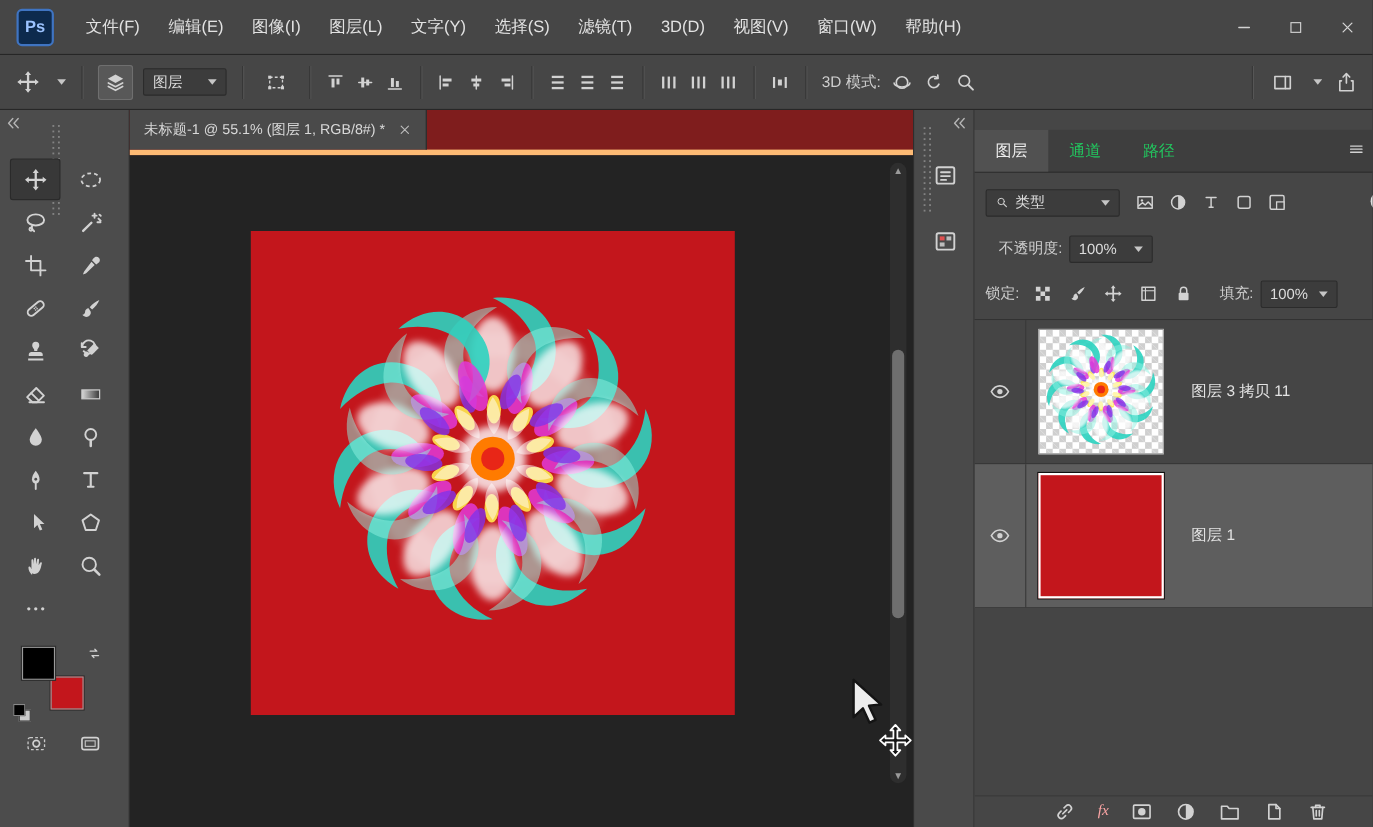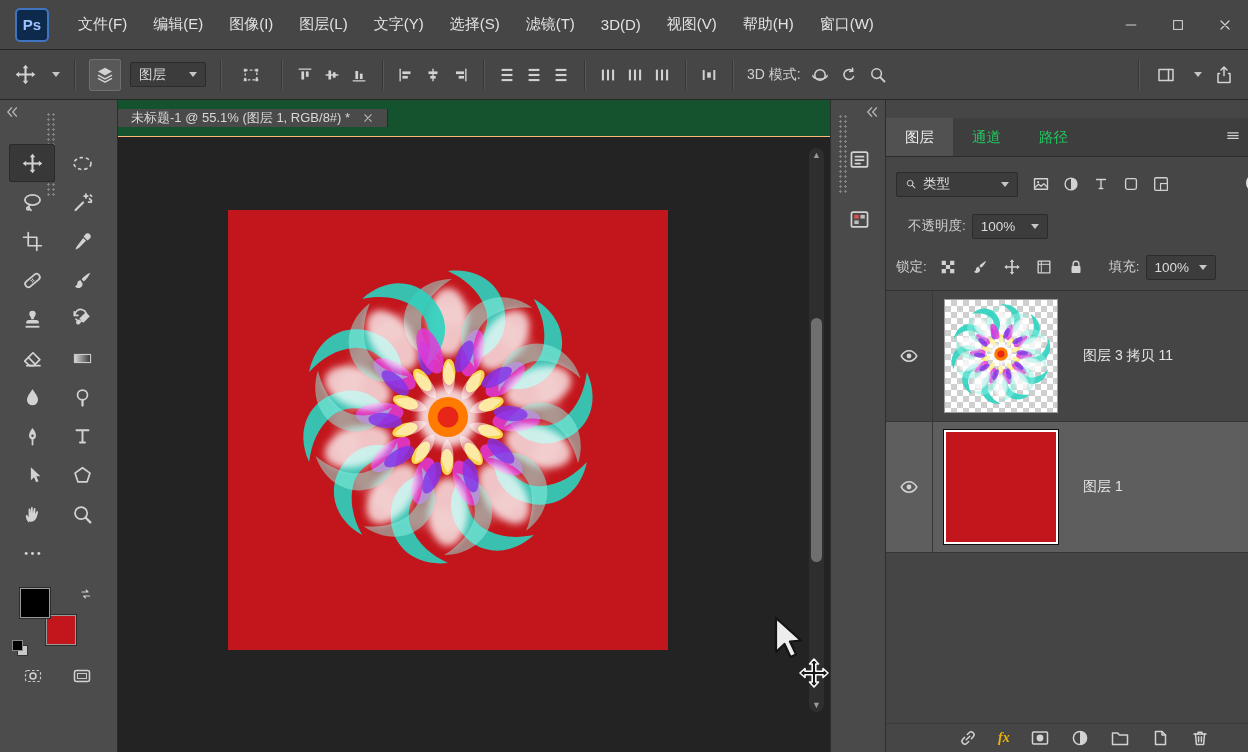--- a/index.html
+++ b/index.html
@@ -34,21 +34,21 @@
   .ob-right{margin-left:auto;display:flex;align-items:center;gap:12px;}
   
   .toolbar{position:absolute;left:0;top:100px;width:118px;height:652px;background:#4c4c4c;
            border-right:1px solid #2d2d2d;box-sizing:border-box;}
   .grip{background-image:radial-gradient(circle,#828282 1px,transparent 1.3px);background-size:5px 5px;}
   .tool-cell{position:absolute;width:46px;height:38px;display:flex;align-items:center;justify-content:center;border-radius:3px;}
   .tool-cell.selected{background:#383838;box-shadow:inset 0 0 0 1px #2a2a2a;}
   .swatch{position:absolute;width:30px;height:30px;border:1px solid #9a9a9a;box-shadow:0 0 0 1px #2e2e2e;box-sizing:border-box;}
   
   .docarea{position:absolute;left:118px;top:100px;width:712px;height:652px;background:#232323;}
-  .tabbar{position:absolute;left:0;top:0;right:0;height:36px;background:#14532d;border-bottom:1px solid #fdba74;display:flex;align-items:center;}
+  .tabbar{position:absolute;left:0;top:0;right:0;height:36px;background:#7f1d1d;border-bottom:5px solid #fdba74;display:flex;}
   .doc-tab{display:flex;align-items:center;background:#4a4a4a;padding:0 13px;gap:12px;color:#d8d8d8;
            font-size:13px;border-right:1px solid #282828;}
   .canvas-zone{position:absolute;left:0;top:36px;right:0;bottom:18px;overflow:hidden;}
   .canvas-image{position:absolute;left:110px;top:74px;width:440px;height:440px;}
   .vscroll{position:absolute;right:6px;top:12px;width:15px;bottom:22px;background:#2e2e2e;border-radius:8px;}
   .vthumb{position:absolute;left:2px;width:11px;background:#6f6f6f;border-radius:6px;}
   .sarrow{position:absolute;left:0;width:15px;height:14px;display:flex;align-items:center;justify-content:center;
           color:#9a9a9a;font-size:9px;}
   .statusbar{position:absolute;left:0;right:0;bottom:0;height:18px;background:#424242;border-top:1px solid #292929;
              display:flex;align-items:center;font-size:12.5px;color:#cfcfcf;}
@@ -72,43 +72,43 @@
   .thumb-col{width:136px;display:flex;align-items:center;justify-content:center;}
   .thumb{width:114px;height:114px;position:relative;box-sizing:border-box;}
   .thumb.checker{background-color:#fff;border:1px solid #9a9a9a;
     background-image:linear-gradient(45deg,#cfcfcf 25%,transparent 25%,transparent 75%,#cfcfcf 75%),
                      linear-gradient(45deg,#cfcfcf 25%,transparent 25%,transparent 75%,#cfcfcf 75%);
     background-size:12px 12px;background-position:0 0,6px 6px;}
   .thumb.solid{border:2px solid #fff;box-shadow:0 0 0 1px #101010;}
   .layer-name{flex:1;display:flex;align-items:center;padding-left:14px;font-size:14px;color:#e3e3e3;}
   .rp-footer{position:absolute;left:0;right:0;bottom:0;height:28px;border-top:1px solid #393939;
              display:flex;align-items:center;gap:20px;padding-left:72px;background:#464646;}
-  .fx{font-style:italic;font-weight:bold;font-size:14px;color:#eab308;font-family:"Liberation Serif",serif;}
+  .fx{font-style:italic;font-weight:normal;font-size:14px;color:#fca5a5;font-family:"Liberation Serif",serif;}
 </style>
 </head>
 <body>
 
 <div id="app">
 
   <div class="menubar">
     <div class="ps-logo">
       <span>Ps</span>
     </div>
     <div class="menu-items">
         <div class="menu-item">文件(F)</div>
         <div class="menu-item">编辑(E)</div>
         <div class="menu-item">图像(I)</div>
         <div class="menu-item">图层(L)</div>
         <div class="menu-item">文字(Y)</div>
         <div class="menu-item">选择(S)</div>
         <div class="menu-item">滤镜(T)</div>
         <div class="menu-item">3D(D)</div>
         <div class="menu-item">视图(V)</div>
+        <div class="menu-item">窗口(W)</div>
         <div class="menu-item">帮助(H)</div>
-        <div class="menu-item">窗口(W)</div>
       </div>
     <div class="win-controls">
       <div class="wc">
           <span class="ic i16">
             <svg xmlns="http://www.w3.org/2000/svg" viewBox="0 0 20 20">
               <path d="M4 10h12" stroke="#d2d2d2" fill="none" stroke-width="1.5" stroke-linecap="round" stroke-linejoin="round"></path>
             </svg>
           </span>
         </div>
       <div class="wc">

